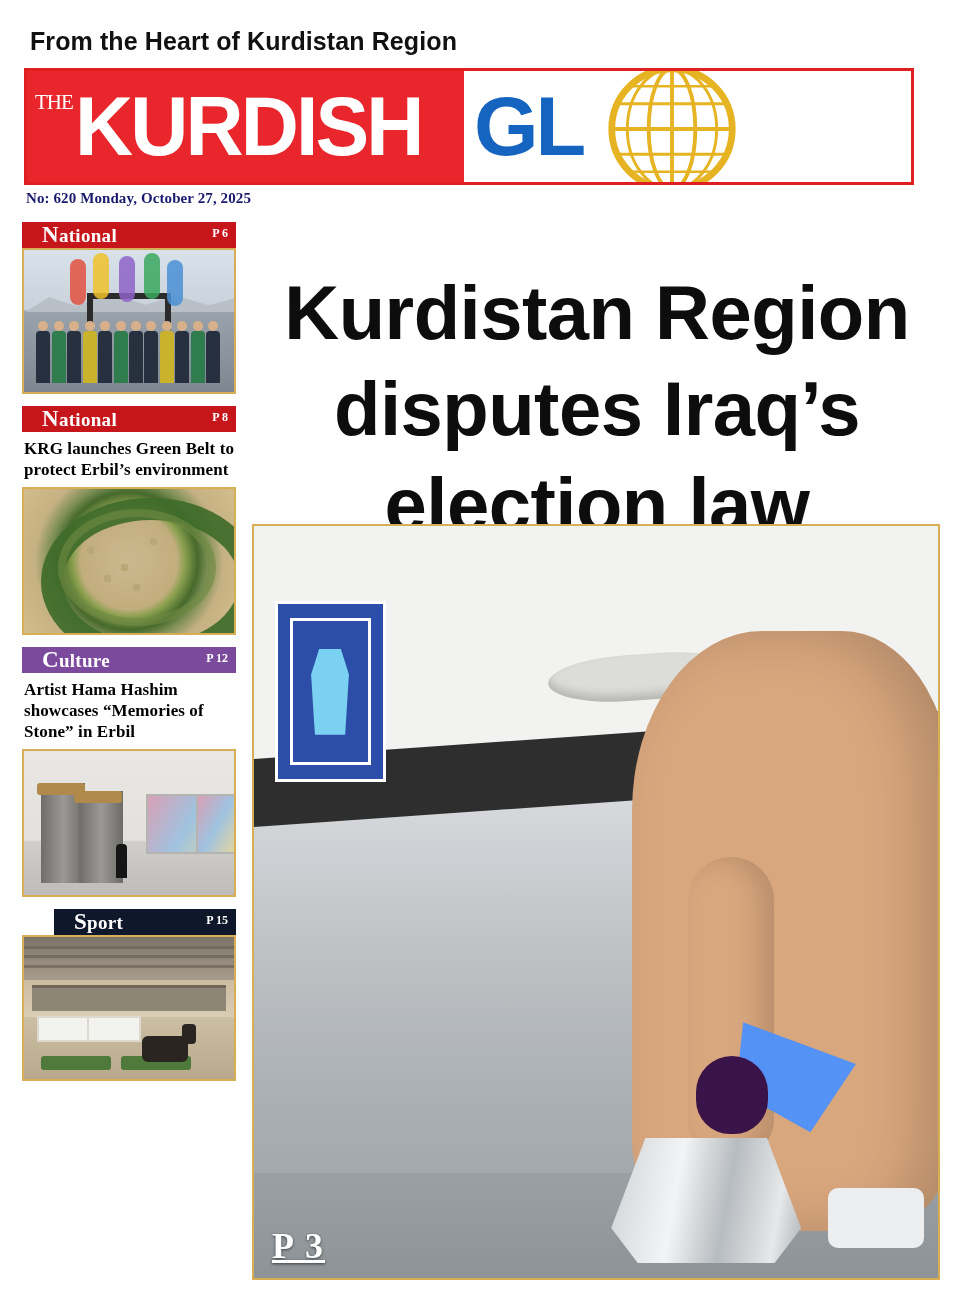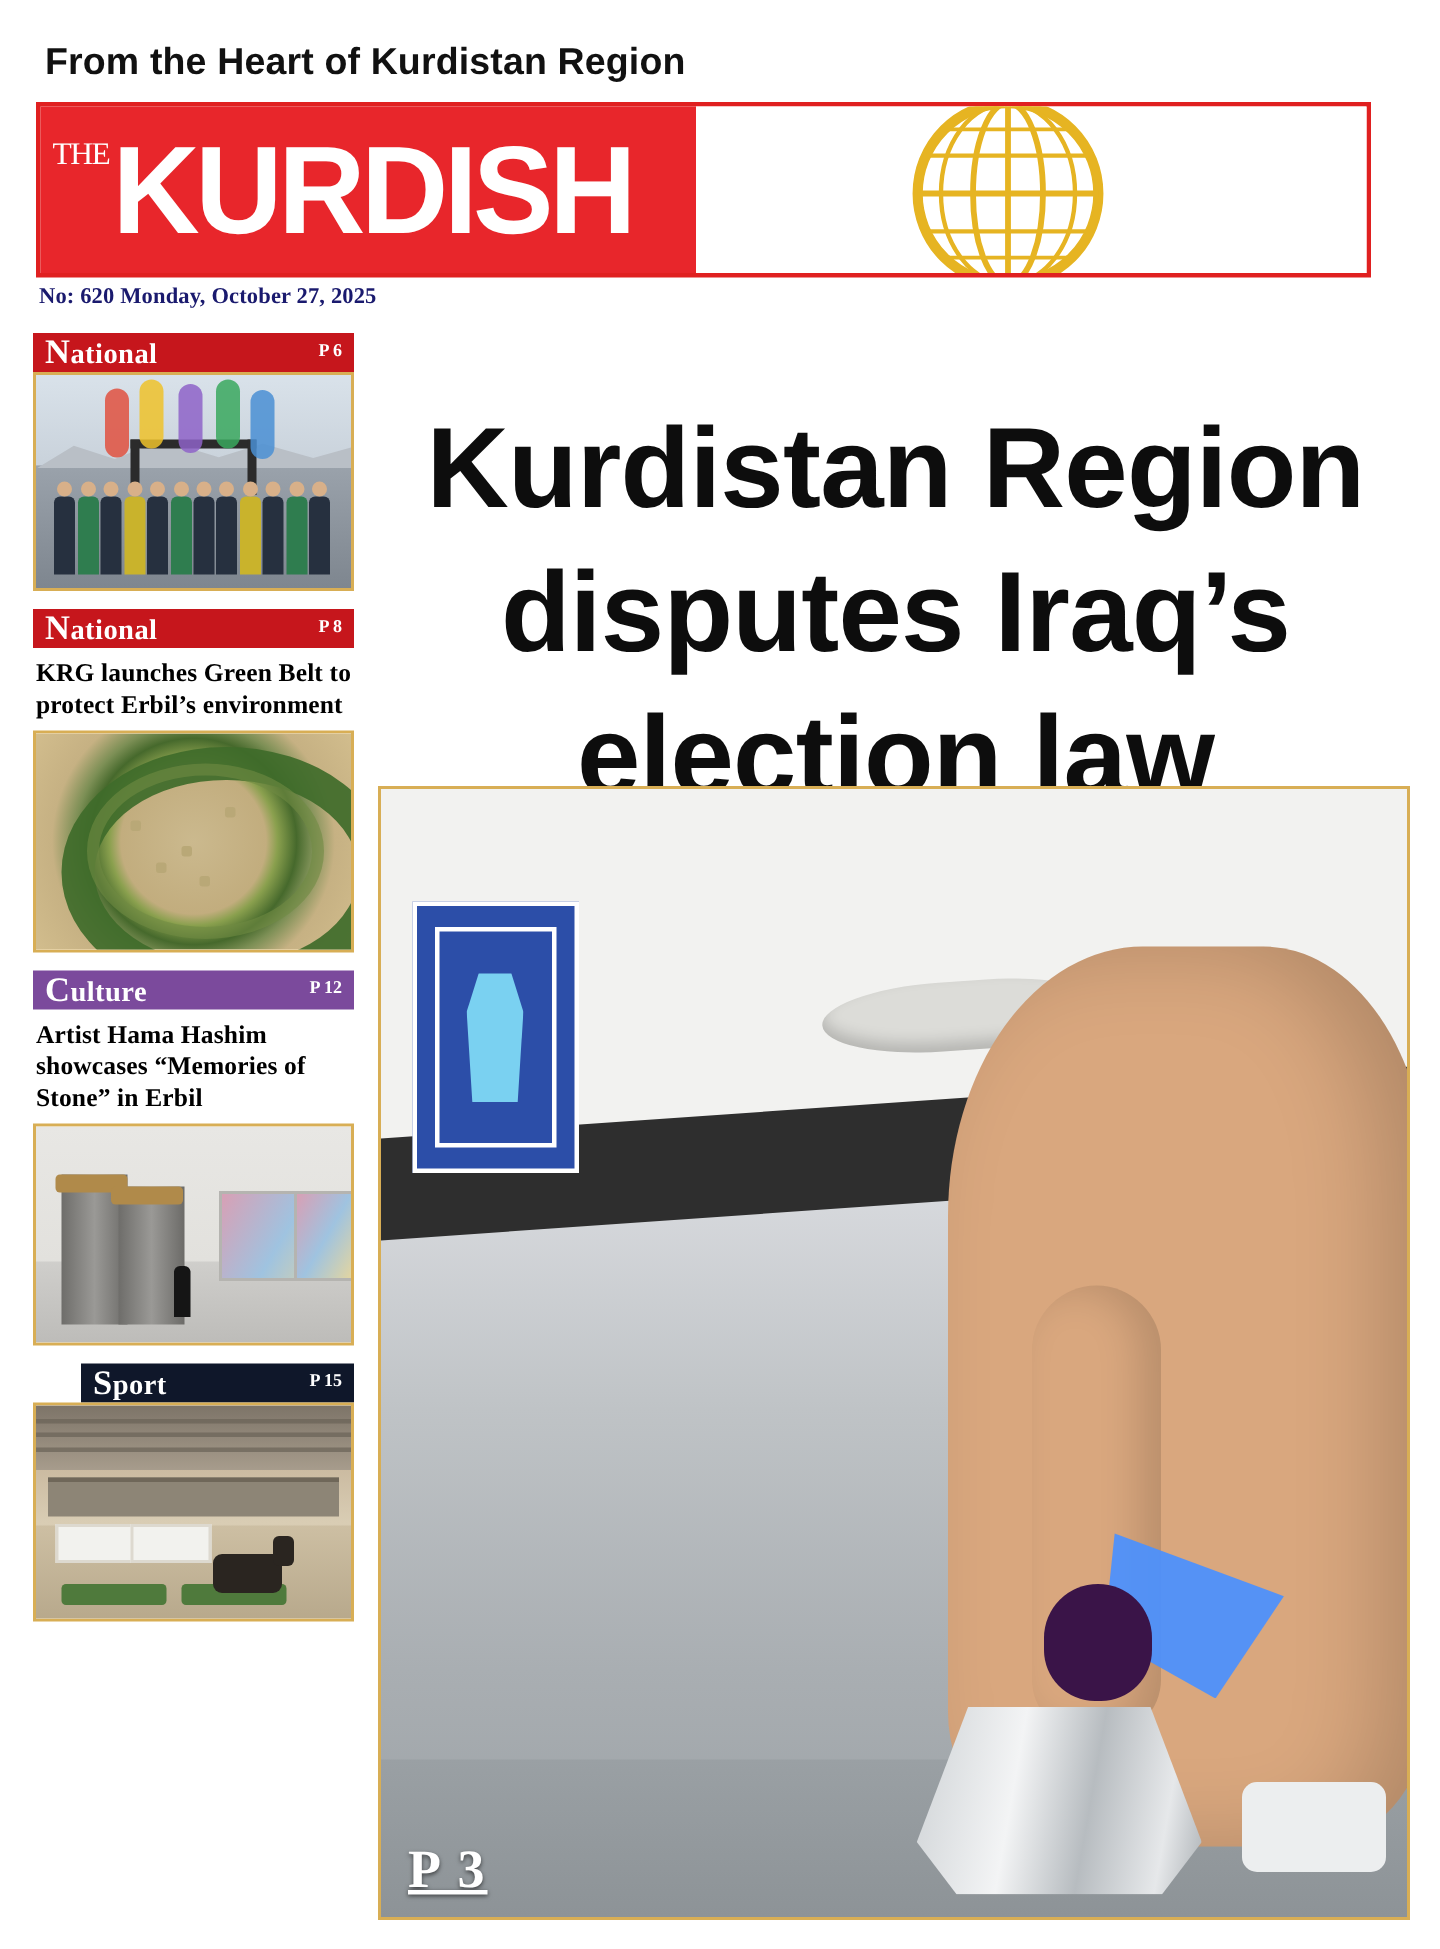--- a/index.html
+++ b/index.html
@@ -114,21 +114,21 @@
     top: 222px;
     width: 214px;
   }
   .side-block { margin-bottom: 12px; }
 
   .cat-bar {
     position: relative;
     height: 26px;
     display: flex;
     align-items: center;
-    padding-left: 8px;
+    padding-left: 20px;
     box-sizing: border-box;
   }
   .cat-bar .cat-label {
     color: #ffffff;
     font-family: "Liberation Serif", serif;
     font-weight: bold;
     font-size: 19px;
     letter-spacing: 0.3px;
   }
   .cat-bar .cat-label::first-letter {
@@ -264,20 +264,21 @@
 <body>
 
 <div class="tagline">From the Heart of Kurdistan Region</div>
 
 <div class="masthead">
   <div class="mast-left">
     <div class="the-word">THE</div>
     <div class="kurdish-word">KURDISH</div>
   </div>
   <div class="mast-right">
+    <div class="globe-word">GL</div>
     <svg class="globe-graphic" viewBox="0 0 140 140">
       <circle cx="70" cy="70" r="62" fill="#ffffff" stroke="#e6b422" stroke-width="7"></circle>
       <ellipse cx="70" cy="70" rx="62" ry="62" fill="none" stroke="#e6b422" stroke-width="4"></ellipse>
       <ellipse cx="70" cy="70" rx="24" ry="62" fill="none" stroke="#e6b422" stroke-width="4"></ellipse>
       <ellipse cx="70" cy="70" rx="46" ry="62" fill="none" stroke="#e6b422" stroke-width="3"></ellipse>
       <line x1="70" y1="8" x2="70" y2="132" stroke="#e6b422" stroke-width="4"></line>
       <line x1="8" y1="70" x2="132" y2="70" stroke="#e6b422" stroke-width="4"></line>
       <path d="M14 44 H126" stroke="#e6b422" stroke-width="3" fill="none"></path>
       <path d="M14 96 H126" stroke="#e6b422" stroke-width="3" fill="none"></path>
       <path d="M24 26 H116" stroke="#e6b422" stroke-width="2.5" fill="none"></path>

